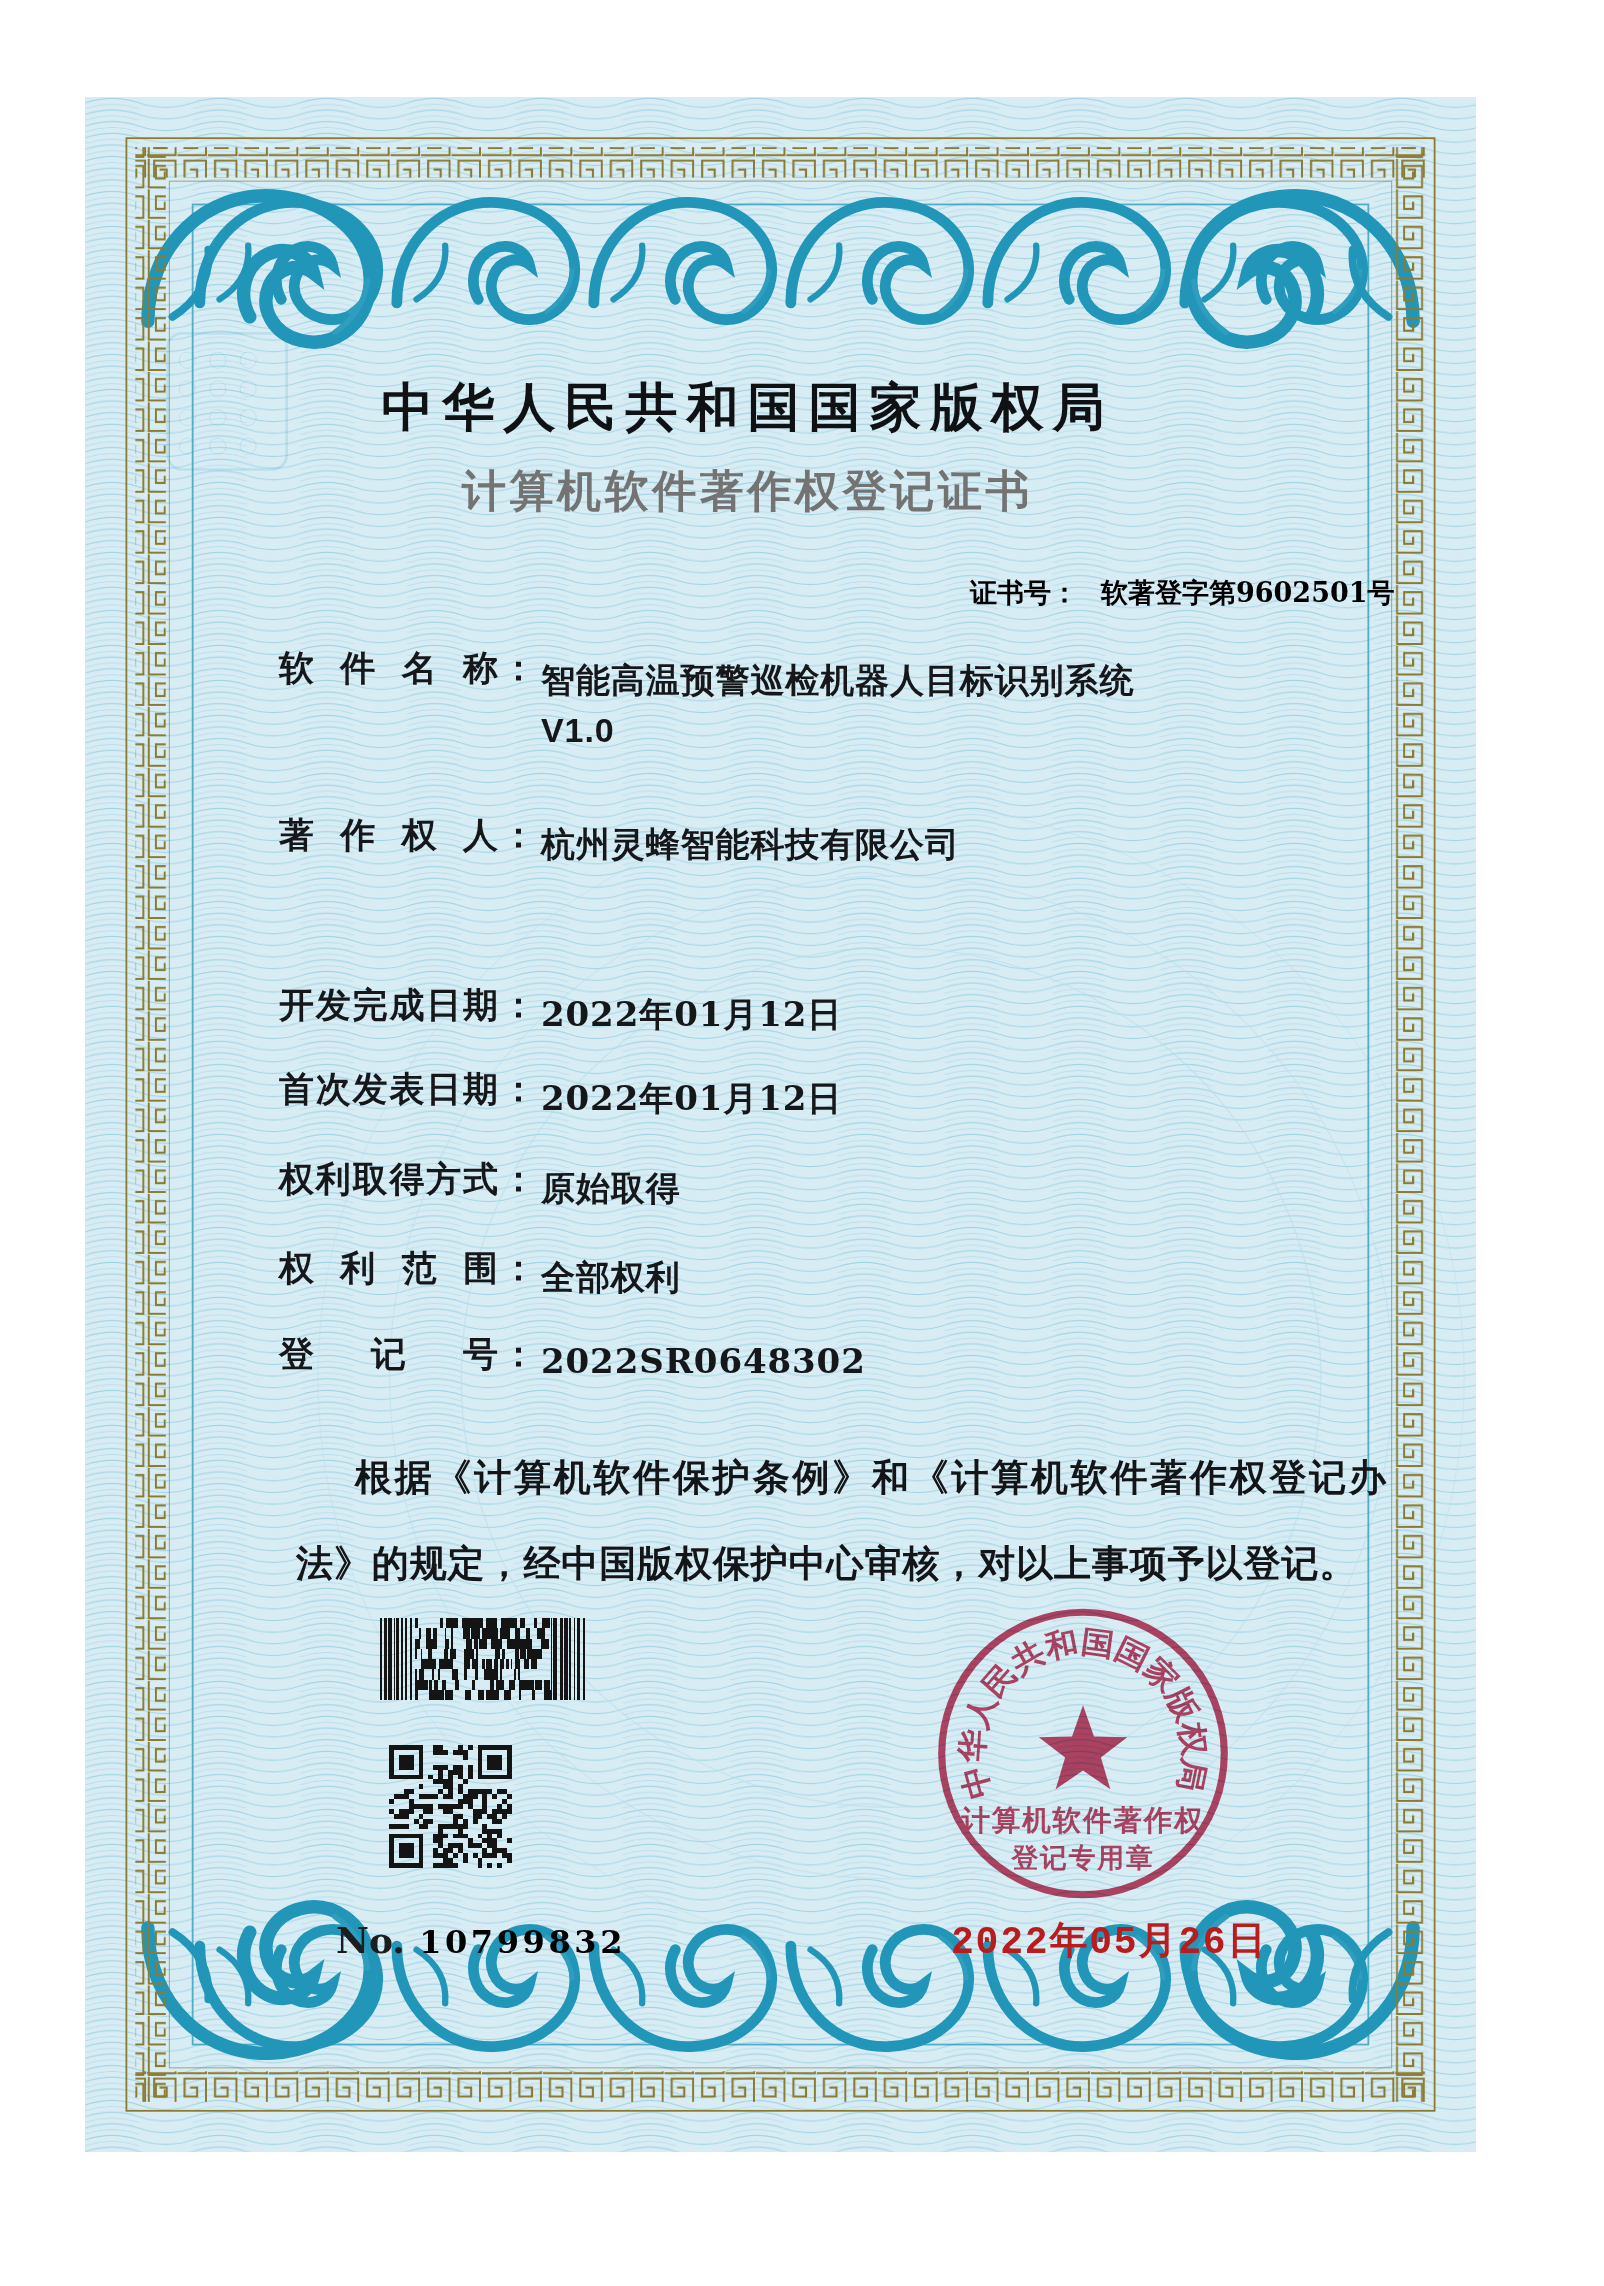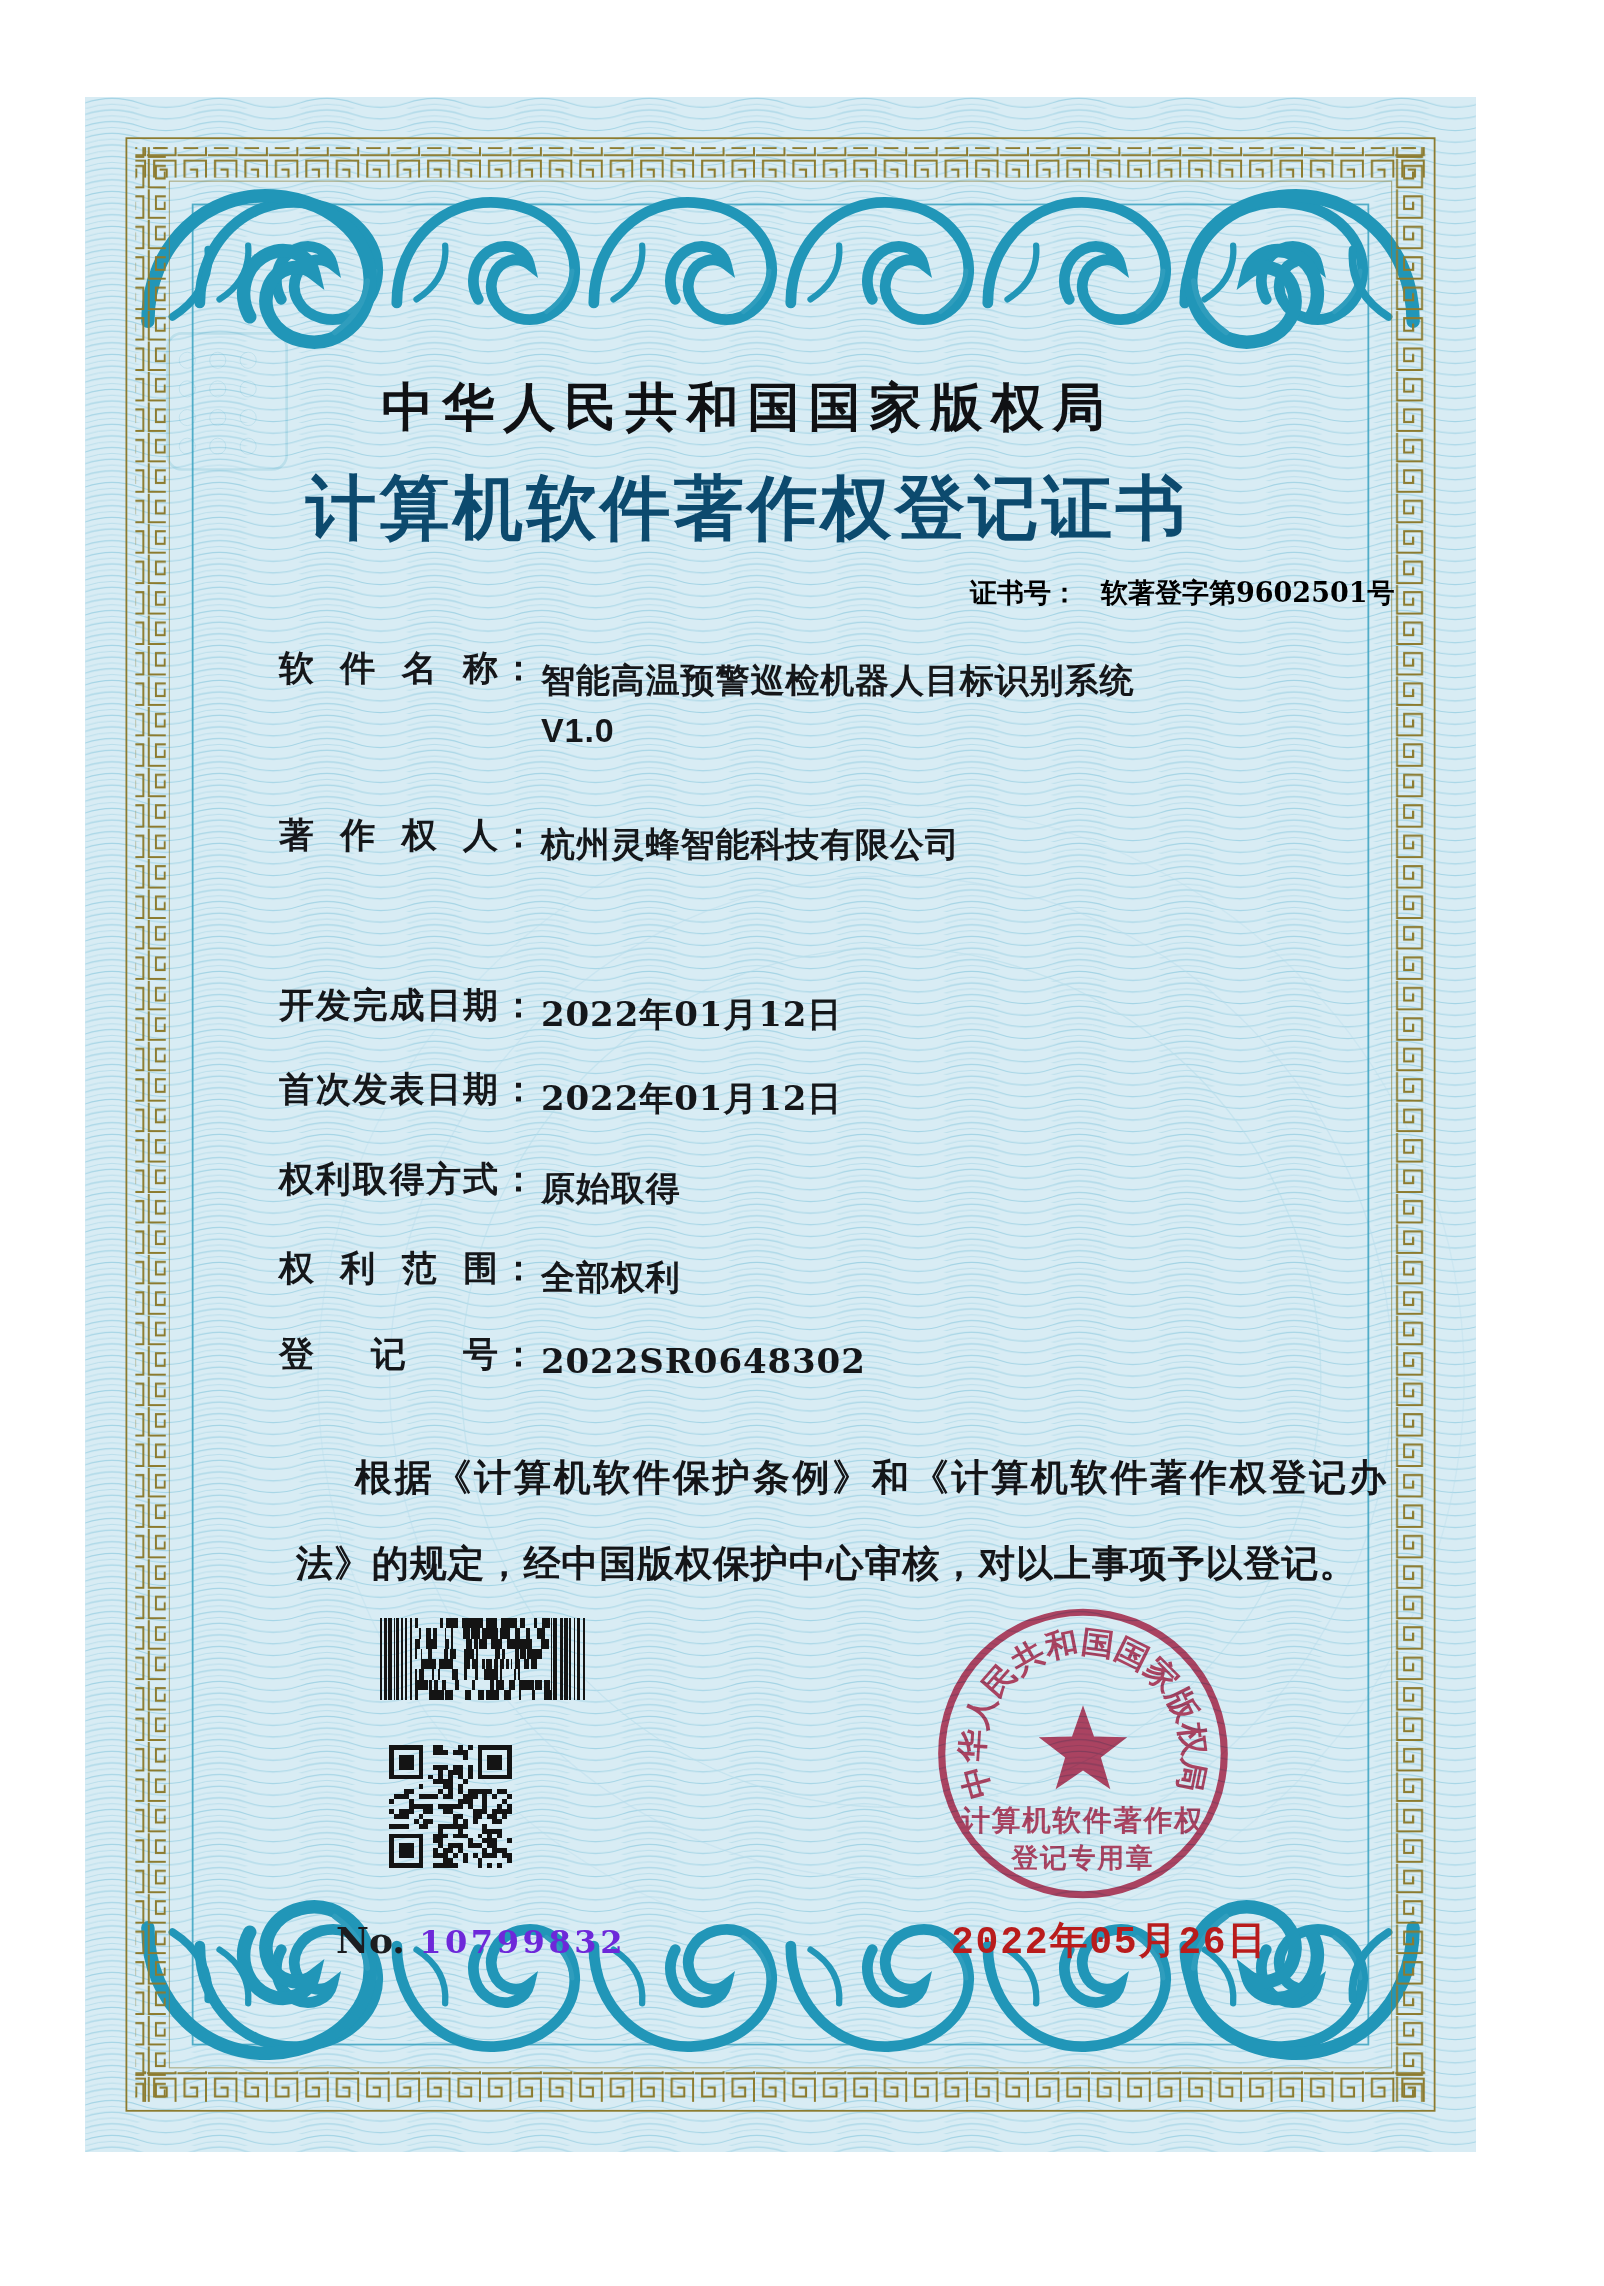--- a/index.html
+++ b/index.html
@@ -5,21 +5,21 @@
   html,body{margin:0;padding:0;}
   body{width:1605px;height:2286px;background:#ffffff;font-family:"Liberation Sans",sans-serif;}
   .stage{position:relative;width:1605px;height:2286px;background:#ffffff;overflow:hidden;}
   .paper{position:absolute;left:85px;top:97px;width:1391px;height:2055px;background:#d8ecf4;}
   .deco{position:absolute;left:0;top:0;width:1391px;height:2055px;}
   .content{position:absolute;left:0;top:0;width:1427px;height:2055px;color:#15171a;}
 
   .authority{position:absolute;left:0;top:276px;width:1325px;text-align:center;
     font-size:52px;font-weight:bold;letter-spacing:9px;color:#101114;}
   .cert-title{position:absolute;left:0;top:365px;width:1325px;text-align:center;
-    font-family:"DejaVu Serif",serif;font-size:70px;font-weight:bold;letter-spacing:3.6px;color:#0c4a6e;}
+    font-family:"DejaVu Serif",serif;font-size:44px;font-weight:bold;letter-spacing:3.6px;color:#737373;}
   .certno{position:absolute;left:885px;top:478px;font-size:27px;font-weight:bold;white-space:nowrap;color:#000000;}
   .certno .cv{margin-left:23px;font-family:"DejaVu Serif",serif;}
 
   .row{position:absolute;left:194px;width:1128px;}
   .row .lbl{position:absolute;left:0;top:0;width:219px;display:flex;justify-content:space-between;
     font-size:35px;font-weight:bold;}
   .row .colon{position:absolute;left:222px;top:0;font-size:35px;font-weight:bold;}
   .row .val{position:absolute;left:262px;top:10px;font-size:34px;font-weight:bold;letter-spacing:0.9px;
     white-space:nowrap;}
   .row.serif .val{font-family:"DejaVu Serif",serif;}
@@ -28,21 +28,21 @@
 
   .statement{position:absolute;left:191px;top:1338px;width:1091px;font-size:37px;font-weight:bold;
     line-height:86px;text-align:justify;text-indent:59px;letter-spacing:0.9px;color:#141518;margin-left:20px;}
 
   .barcode{position:absolute;left:294px;top:1521px;width:206px;height:82px;}
   .qr{position:absolute;left:304px;top:1648px;width:123px;height:123px;}
 
   .serial{position:absolute;left:251px;top:1822px;white-space:nowrap;}
   .serial .pfx{font-family:"DejaVu Serif",serif;font-size:36px;font-weight:bold;color:#1c1d20;}
   .serial .num{font-family:"DejaVu Serif",serif;font-size:32px;font-weight:bold;letter-spacing:3.6px;
-    color:#6d28d9;margin-left:14.3px;}
+    color:#000000;margin-left:14.3px;}
 
   .seal{position:absolute;left:846px;top:1500px;width:304px;height:313px;mix-blend-mode:multiply;}
   .issue-date{position:absolute;left:866px;top:1818px;font-family:Liberation Mono, monospace;
     font-size:38px;font-weight:bold;letter-spacing:1.8px;color:#b91c1c;white-space:nowrap;}
 </style>
 </head>
 <body>
 
 <div class="stage">
   <div class="paper">

